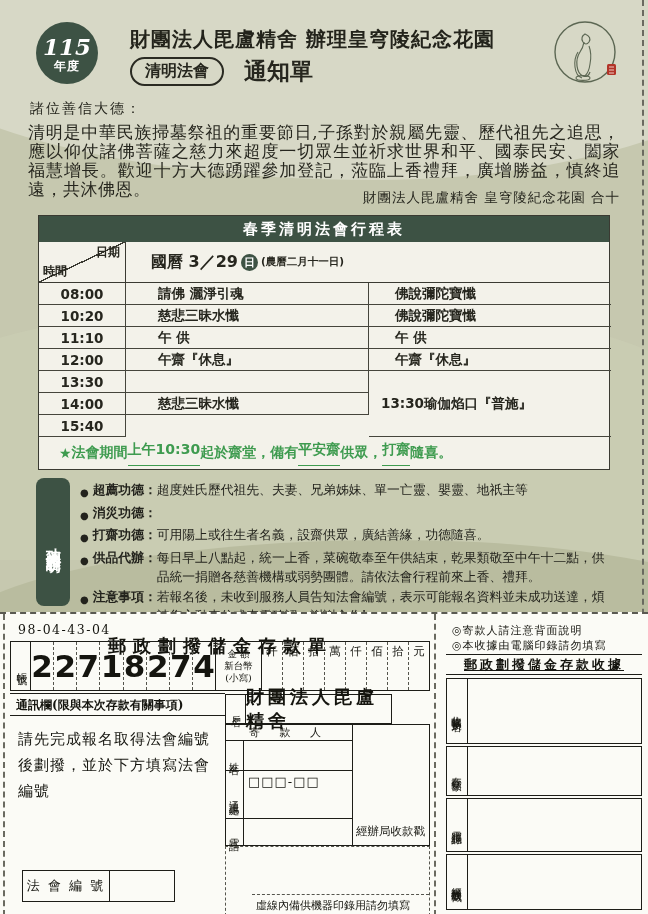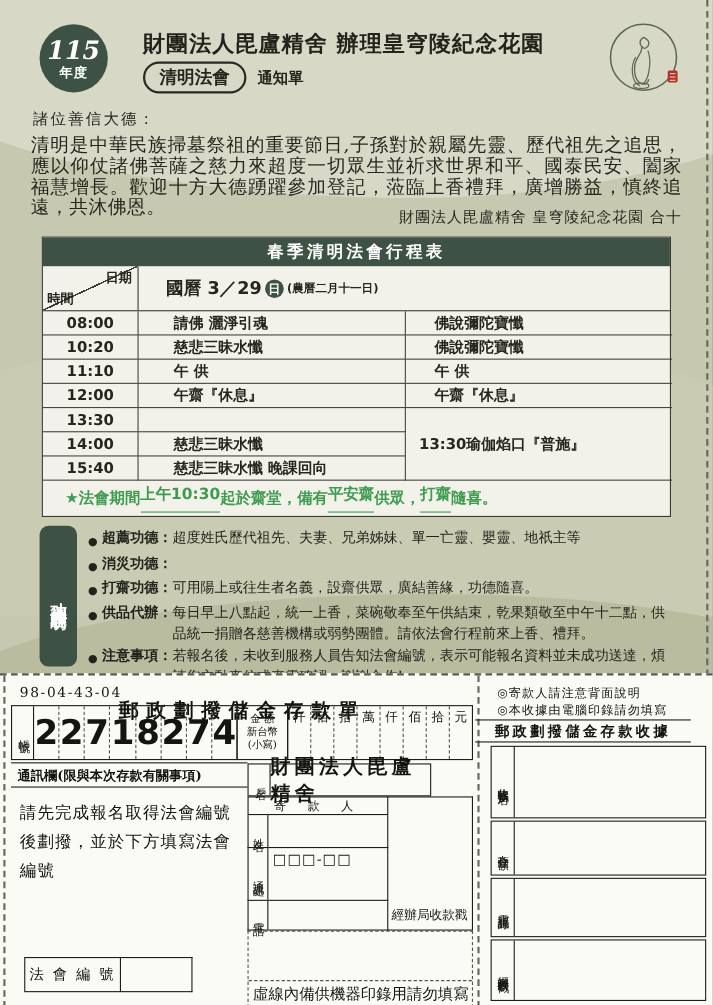--- a/index.html
+++ b/index.html
@@ -21,21 +21,21 @@
   .badge{left:36px;top:22px;width:62px;height:62px;border-radius:50%;
     background:#3d5244;color:#fff;display:flex;flex-direction:column;
     align-items:center;justify-content:center;line-height:1;}
   .badge .num{font-family:"DejaVu Serif",serif;font-style:italic;font-weight:bold;font-size:23px;}
   .badge .yr{font-size:12px;font-weight:bold;margin-top:2px;letter-spacing:1px;}
   .title1{left:130px;top:26px;font-family:"DejaVu Serif",serif;font-weight:bold;
     font-size:20px;letter-spacing:1px;color:#23231b;}
   .title2{left:130px;top:56px;display:flex;align-items:center;}
   .pill{border:2px solid #2a2a22;border-radius:16px;padding:2px 13px;
     font-family:"DejaVu Serif",serif;font-weight:bold;font-size:16px;}
-  .t2txt{margin-left:10px;font-family:"DejaVu Serif",serif;font-weight:bold;font-size:14px;}
+  .t2txt{margin-left:20px;font-family:"DejaVu Serif",serif;font-weight:bold;font-size:23px;}
   .logo{left:545px;top:12px;}
   
   .salut{left:30px;top:100px;font-family:"DejaVu Serif",serif;font-size:14px;letter-spacing:2px;}
   .body-p{left:28px;top:123px;width:592px;font-family:"DejaVu Serif",serif;
     font-size:17px;line-height:19px;text-align:justify;letter-spacing:.5px;}
   .sig{left:28px;top:189px;width:592px;text-align:right;
     font-family:"DejaVu Serif",serif;font-size:13.5px;letter-spacing:1px;}
   
   .sched{left:38px;top:215px;width:572px;border:1px solid #3a3a32;background:#f3f2ea;box-sizing:border-box;}
   .sched-title{height:26px;background:#3d5244;color:#fff;display:flex;align-items:center;
@@ -110,26 +110,26 @@
     font-size:18px;font-weight:bold;letter-spacing:4px;}
   .sender-hd{left:225px;top:110px;width:128px;height:17px;border:1px solid #1d1d18;
     display:flex;align-items:center;justify-content:center;font-size:11px;letter-spacing:8px;}
   .srow{left:225px;width:128px;border:1px solid #1d1d18;border-top:none;display:flex;}
   .srow .vlab{width:17px;border-right:1px solid #1d1d18;font-size:10.5px;flex:none;}
   .srow .fill{flex:1;padding:3px 0 0 4px;font-size:13px;letter-spacing:1px;}
   .stamp{left:352px;top:110px;width:78px;height:122px;border:1px solid #1d1d18;border-left:none;
     display:flex;align-items:flex-end;justify-content:center;padding-bottom:6px;font-size:11.5px;}
   .machine{left:225px;top:232px;width:205px;height:70px;border:1.5px dashed #55554d;
     display:flex;flex-direction:column;justify-content:flex-end;}
-  .machine .mtxt{border-top:1.5px dashed #55554d;font-size:14px;padding:3px 0 2px 4px;}
+  .machine .mtxt{border-top:1.5px dashed #55554d;font-size:11px;padding:3px 0 2px 4px;margin-left:26px;}
   
   .rnote{left:452px;font-size:11px;letter-spacing:1px;}
-  .rtitle{left:432px;top:40px;width:196px;height:21px;border-top:1.5px solid #1d1d18;
+  .rtitle{left:446px;top:40px;width:196px;height:21px;border-top:1.5px solid #1d1d18;
     border-bottom:1.5px solid #1d1d18;display:flex;align-items:center;justify-content:center;
-    font-size:13px;font-weight:bold;letter-spacing:3px;}
+    font-size:13px;font-weight:bold;letter-spacing:3px;text-decoration:underline;}
   .rrow{left:446px;width:196px;border:1px solid #1d1d18;display:flex;}
   .rrow .vlab{width:20px;border-right:1px solid #1d1d18;font-size:10.5px;letter-spacing:1px;flex:none;}
   .rrow .fill{flex:1;}
 </style>
 </head>
 <body>
 
 <div class="page">
   <div class="wave-top"></div>
   <div class="wave-mid"></div>
@@ -186,21 +186,20 @@
       <div class="sc c1 rb" style="grid-row:3">午 供</div>
       <div class="sc c2" style="grid-row:3;grid-column:3">午 供</div>
       <div class="sc tm rb" style="grid-row:4">12:00</div>
       <div class="sc c1 rb" style="grid-row:4">午齋『休息』</div>
       <div class="sc c2" style="grid-row:4;grid-column:3">午齋『休息』</div>
       <div class="sc tm rb" style="grid-row:5">13:30</div>
       <div class="sc c1 rb" style="grid-row:5"></div>
       <div class="sc tm rb" style="grid-row:6">14:00</div>
       <div class="sc c1 rb" style="grid-row:6">慈悲三昧水懺</div>
       <div class="sc tm rb" style="grid-row:7">15:40</div>
-      <div class="sc c1 rb" style="grid-row:7">慈悲三昧水懺 晚課回向</div>
       <div class="sc mg">13:30瑜伽焰口『普施』</div>
     </div>
     <div class="sched-note">
       <span>★</span>
         <span>法會期間</span>
         <span class="un">上午10:30</span>
         <span>起於齋堂，備有</span>
         <span class="un">平安齋</span>
         <span>供眾，</span>
         <span class="un">打齋</span>

